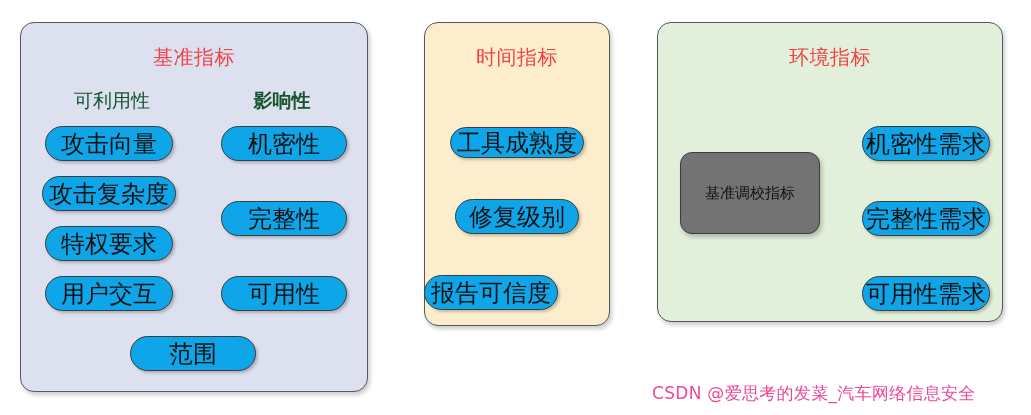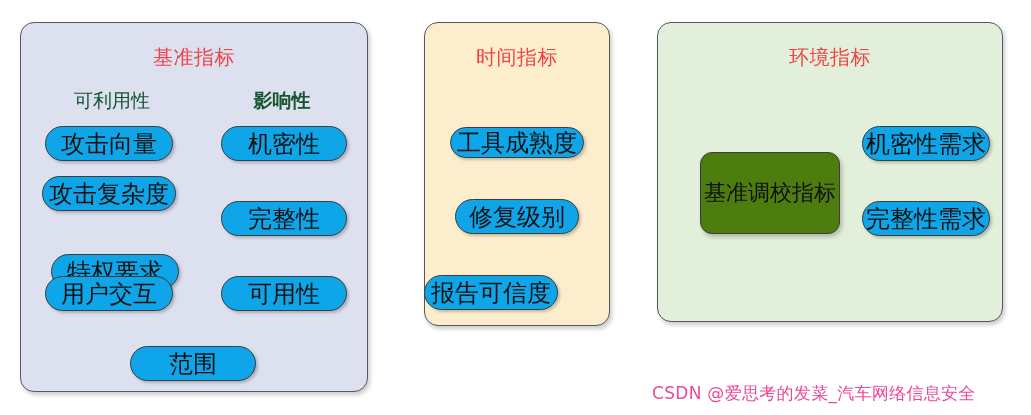--- a/index.html
+++ b/index.html
@@ -57,31 +57,30 @@
     font-size: 24px;
     color: #111111;
     white-space: nowrap;
     box-shadow: 2px 2px 3px rgba(0,0,0,0.22);
   }
 
   
   .rect-node {
     position: absolute;
     box-sizing: border-box;
-    background: #4d7c0f;
+    background: #737373;
     border: 1.6px solid #3d3d3d;
     border-radius: 12px;
     display: flex;
     align-items: center;
     justify-content: center;
-    font-size: 22px;
+    font-size: 15px;
     color: #111111;
     white-space: nowrap;
     box-shadow: 2px 3px 4px rgba(0,0,0,0.22);
-    margin-left: 20px;
   }
 
   
   .watermark {
     position: absolute;
     font-size: 17px;
     color: #ec4899;
     white-space: nowrap;
     letter-spacing: 0.3px;
   }
@@ -97,31 +96,31 @@
   <div class="panel-title" style="left:20px; top:44px; width:348px;">基准指标</div>
 
   <div class="subhead" style="left:42px; top:88px; width:140px;">可利用性</div>
 
   <div class="subhead" style="left:212px; top:88px; width:140px;font-weight:bold;">影响性</div>
 
   <div class="pill" style="left:45px; top:126px; width:128px; height:35px;">攻击向量</div>
 
   <div class="pill" style="left:42px; top:176px; width:134px; height:35px;">攻击复杂度</div>
 
-  <div class="pill" style="left:51px; top:226px; width:128px; height:35px;margin-top:28px;">特权要求</div>
+  <div class="pill" style="left:45px; top:226px; width:128px; height:35px;">特权要求</div>
 
   <div class="pill" style="left:45px; top:276px; width:128px; height:35px;">用户交互</div>
 
   <div class="pill" style="left:221px; top:126px; width:126px; height:35px;">机密性</div>
 
   <div class="pill" style="left:221px; top:201px; width:126px; height:35px;">完整性</div>
 
   <div class="pill" style="left:221px; top:276px; width:126px; height:35px;">可用性</div>
 
-  <div class="pill" style="left:130px; top:336px; width:126px; height:35px;margin-top:10px;">范围</div>
+  <div class="pill" style="left:130px; top:336px; width:126px; height:35px;">范围</div>
 
   <div class="panel" style="left:424px; top:22px; width:186px; height:304px; background:#fceecd;">
   </div>
 
   <div class="panel-title" style="left:424px; top:44px; width:186px;">时间指标</div>
 
   <div class="pill" style="left:450px; top:127px; width:134px; height:31px;">工具成熟度</div>
 
   <div class="pill" style="left:455px; top:199px; width:124px; height:35px;">修复级别</div>
 
@@ -131,16 +130,17 @@
   </div>
 
   <div class="panel-title" style="left:657px; top:44px; width:346px;">环境指标</div>
 
   <div class="rect-node" style="left:680px; top:152px; width:140px; height:82px;">基准调校指标</div>
 
   <div class="pill" style="left:862px; top:126px; width:128px; height:35px;">机密性需求</div>
 
   <div class="pill" style="left:862px; top:201px; width:128px; height:35px;">完整性需求</div>
 
+  <div class="pill" style="left:862px; top:276px; width:128px; height:35px;">可用性需求</div>
 
   <div class="watermark" style="left:652px; top:382px;">CSDN @爱思考的发菜_汽车网络信息安全</div>
 
 </div>
 
 </body></html>

